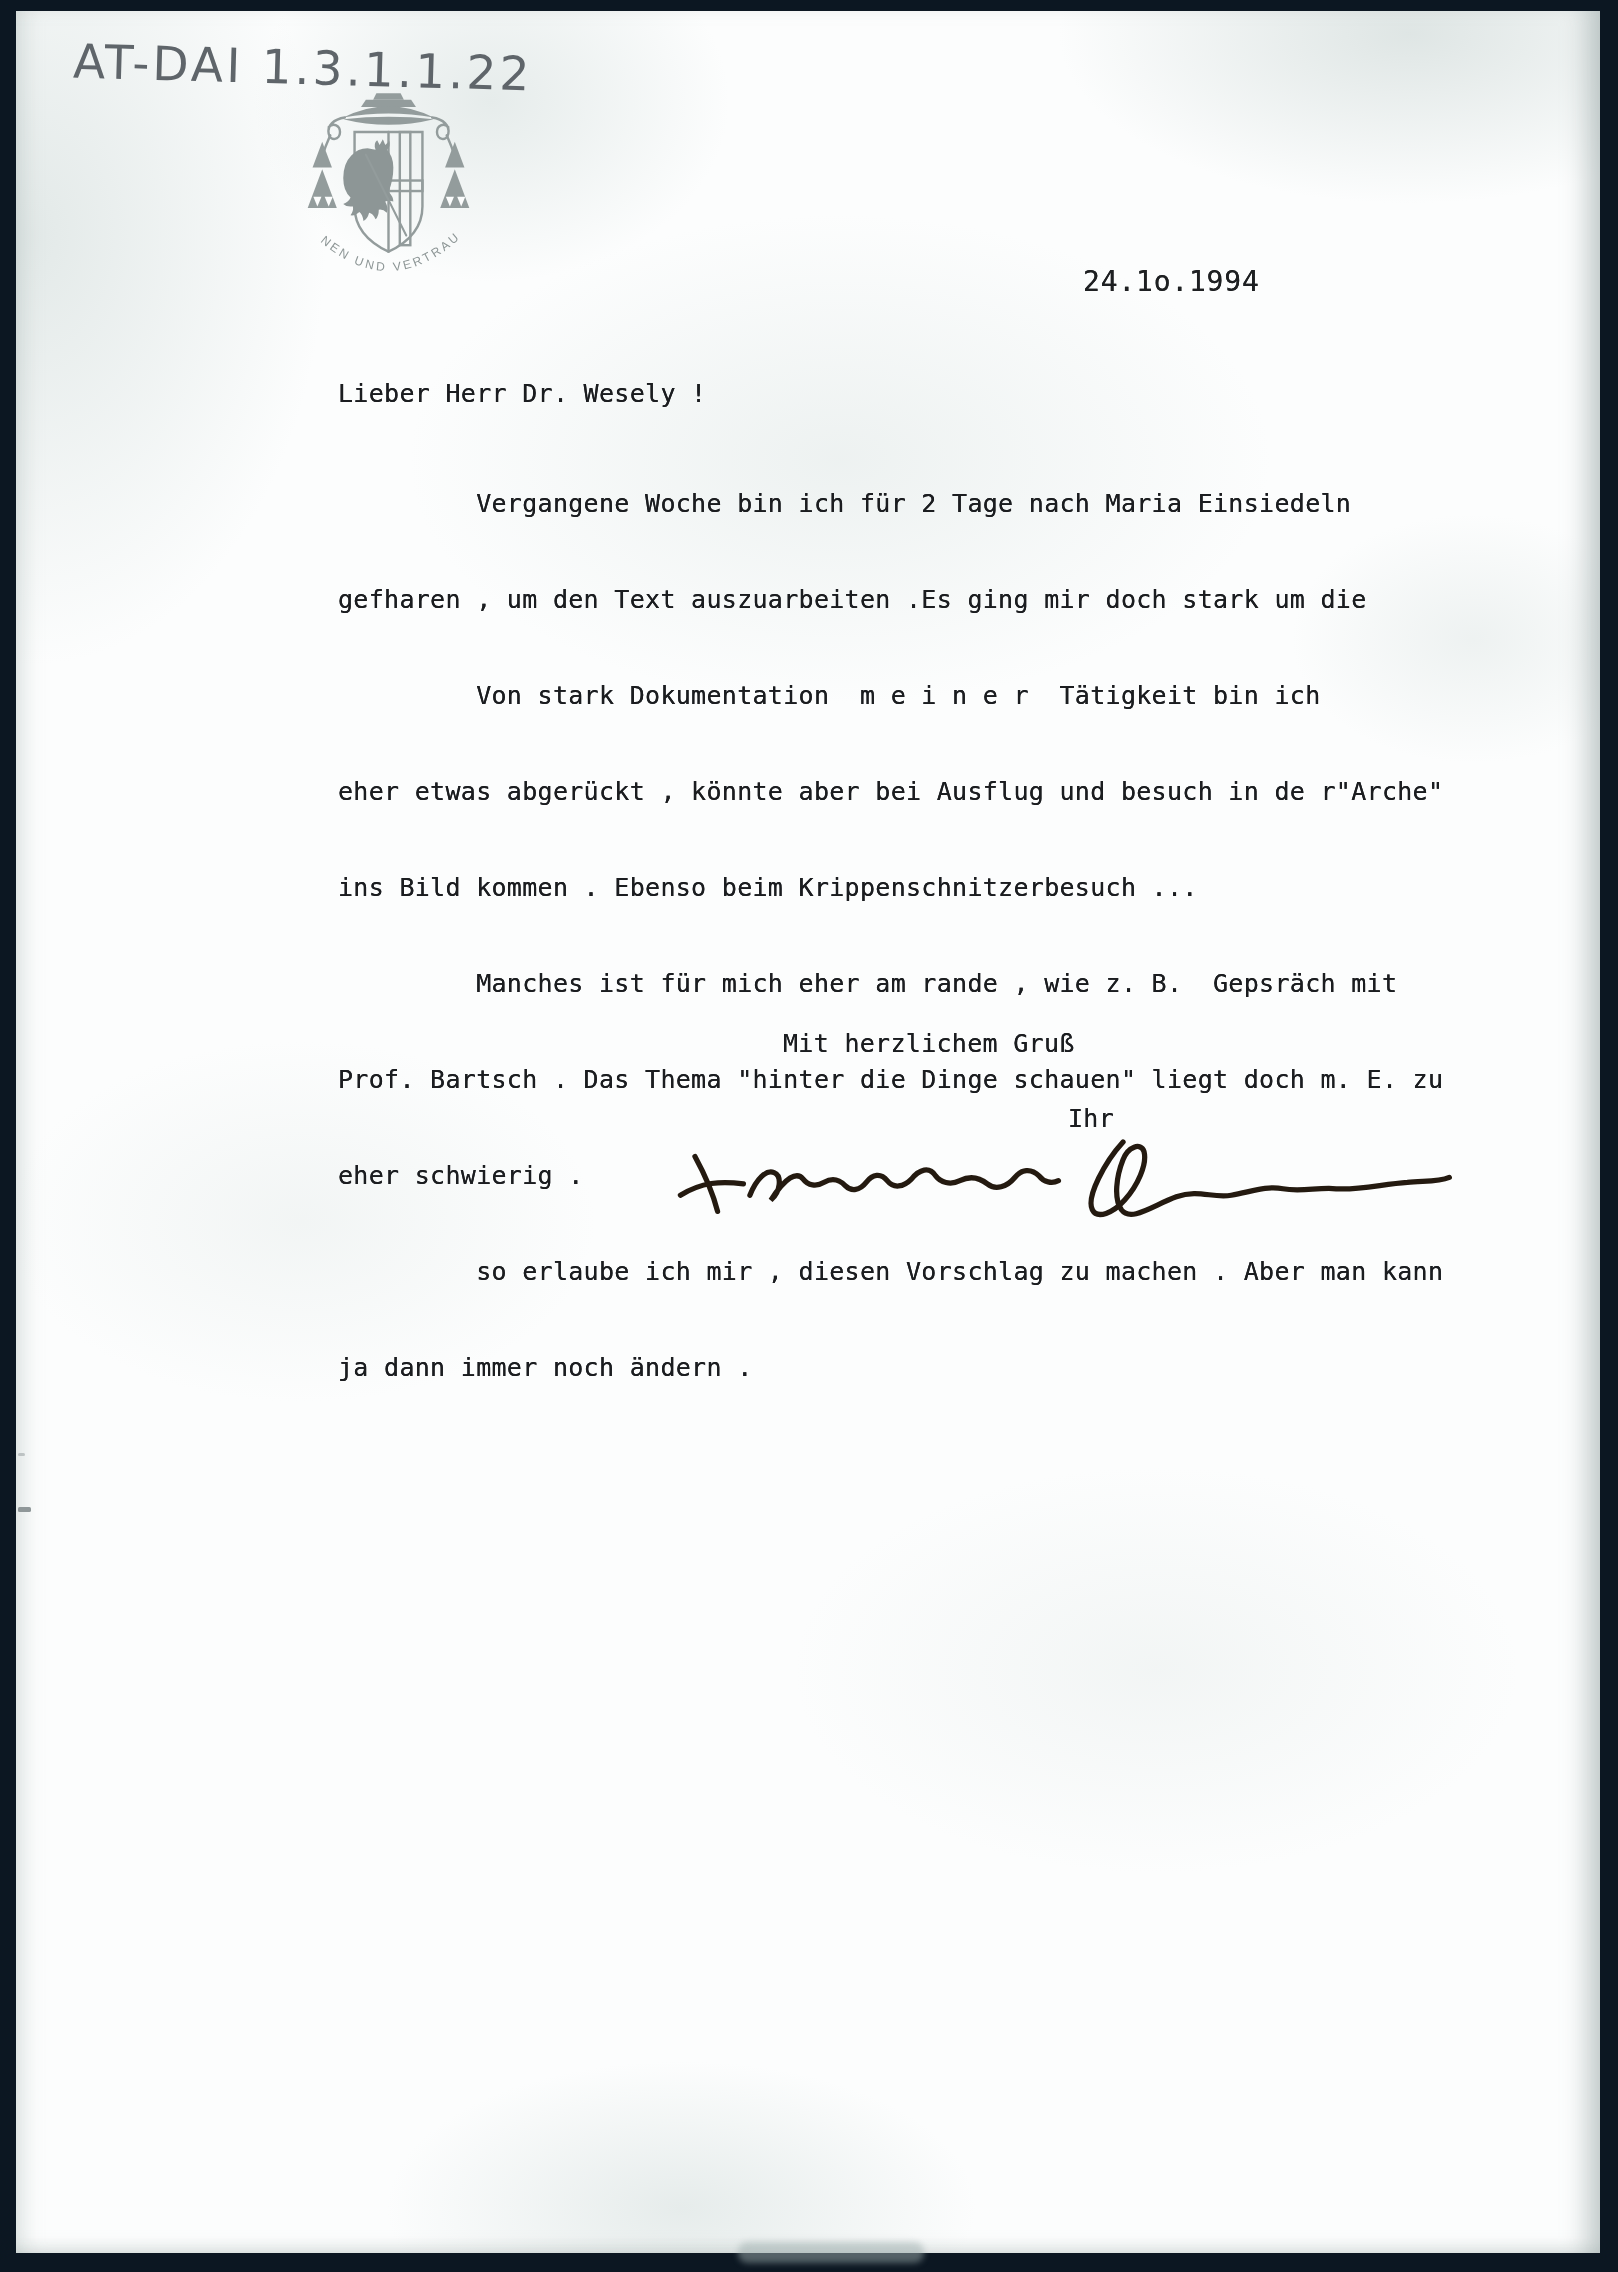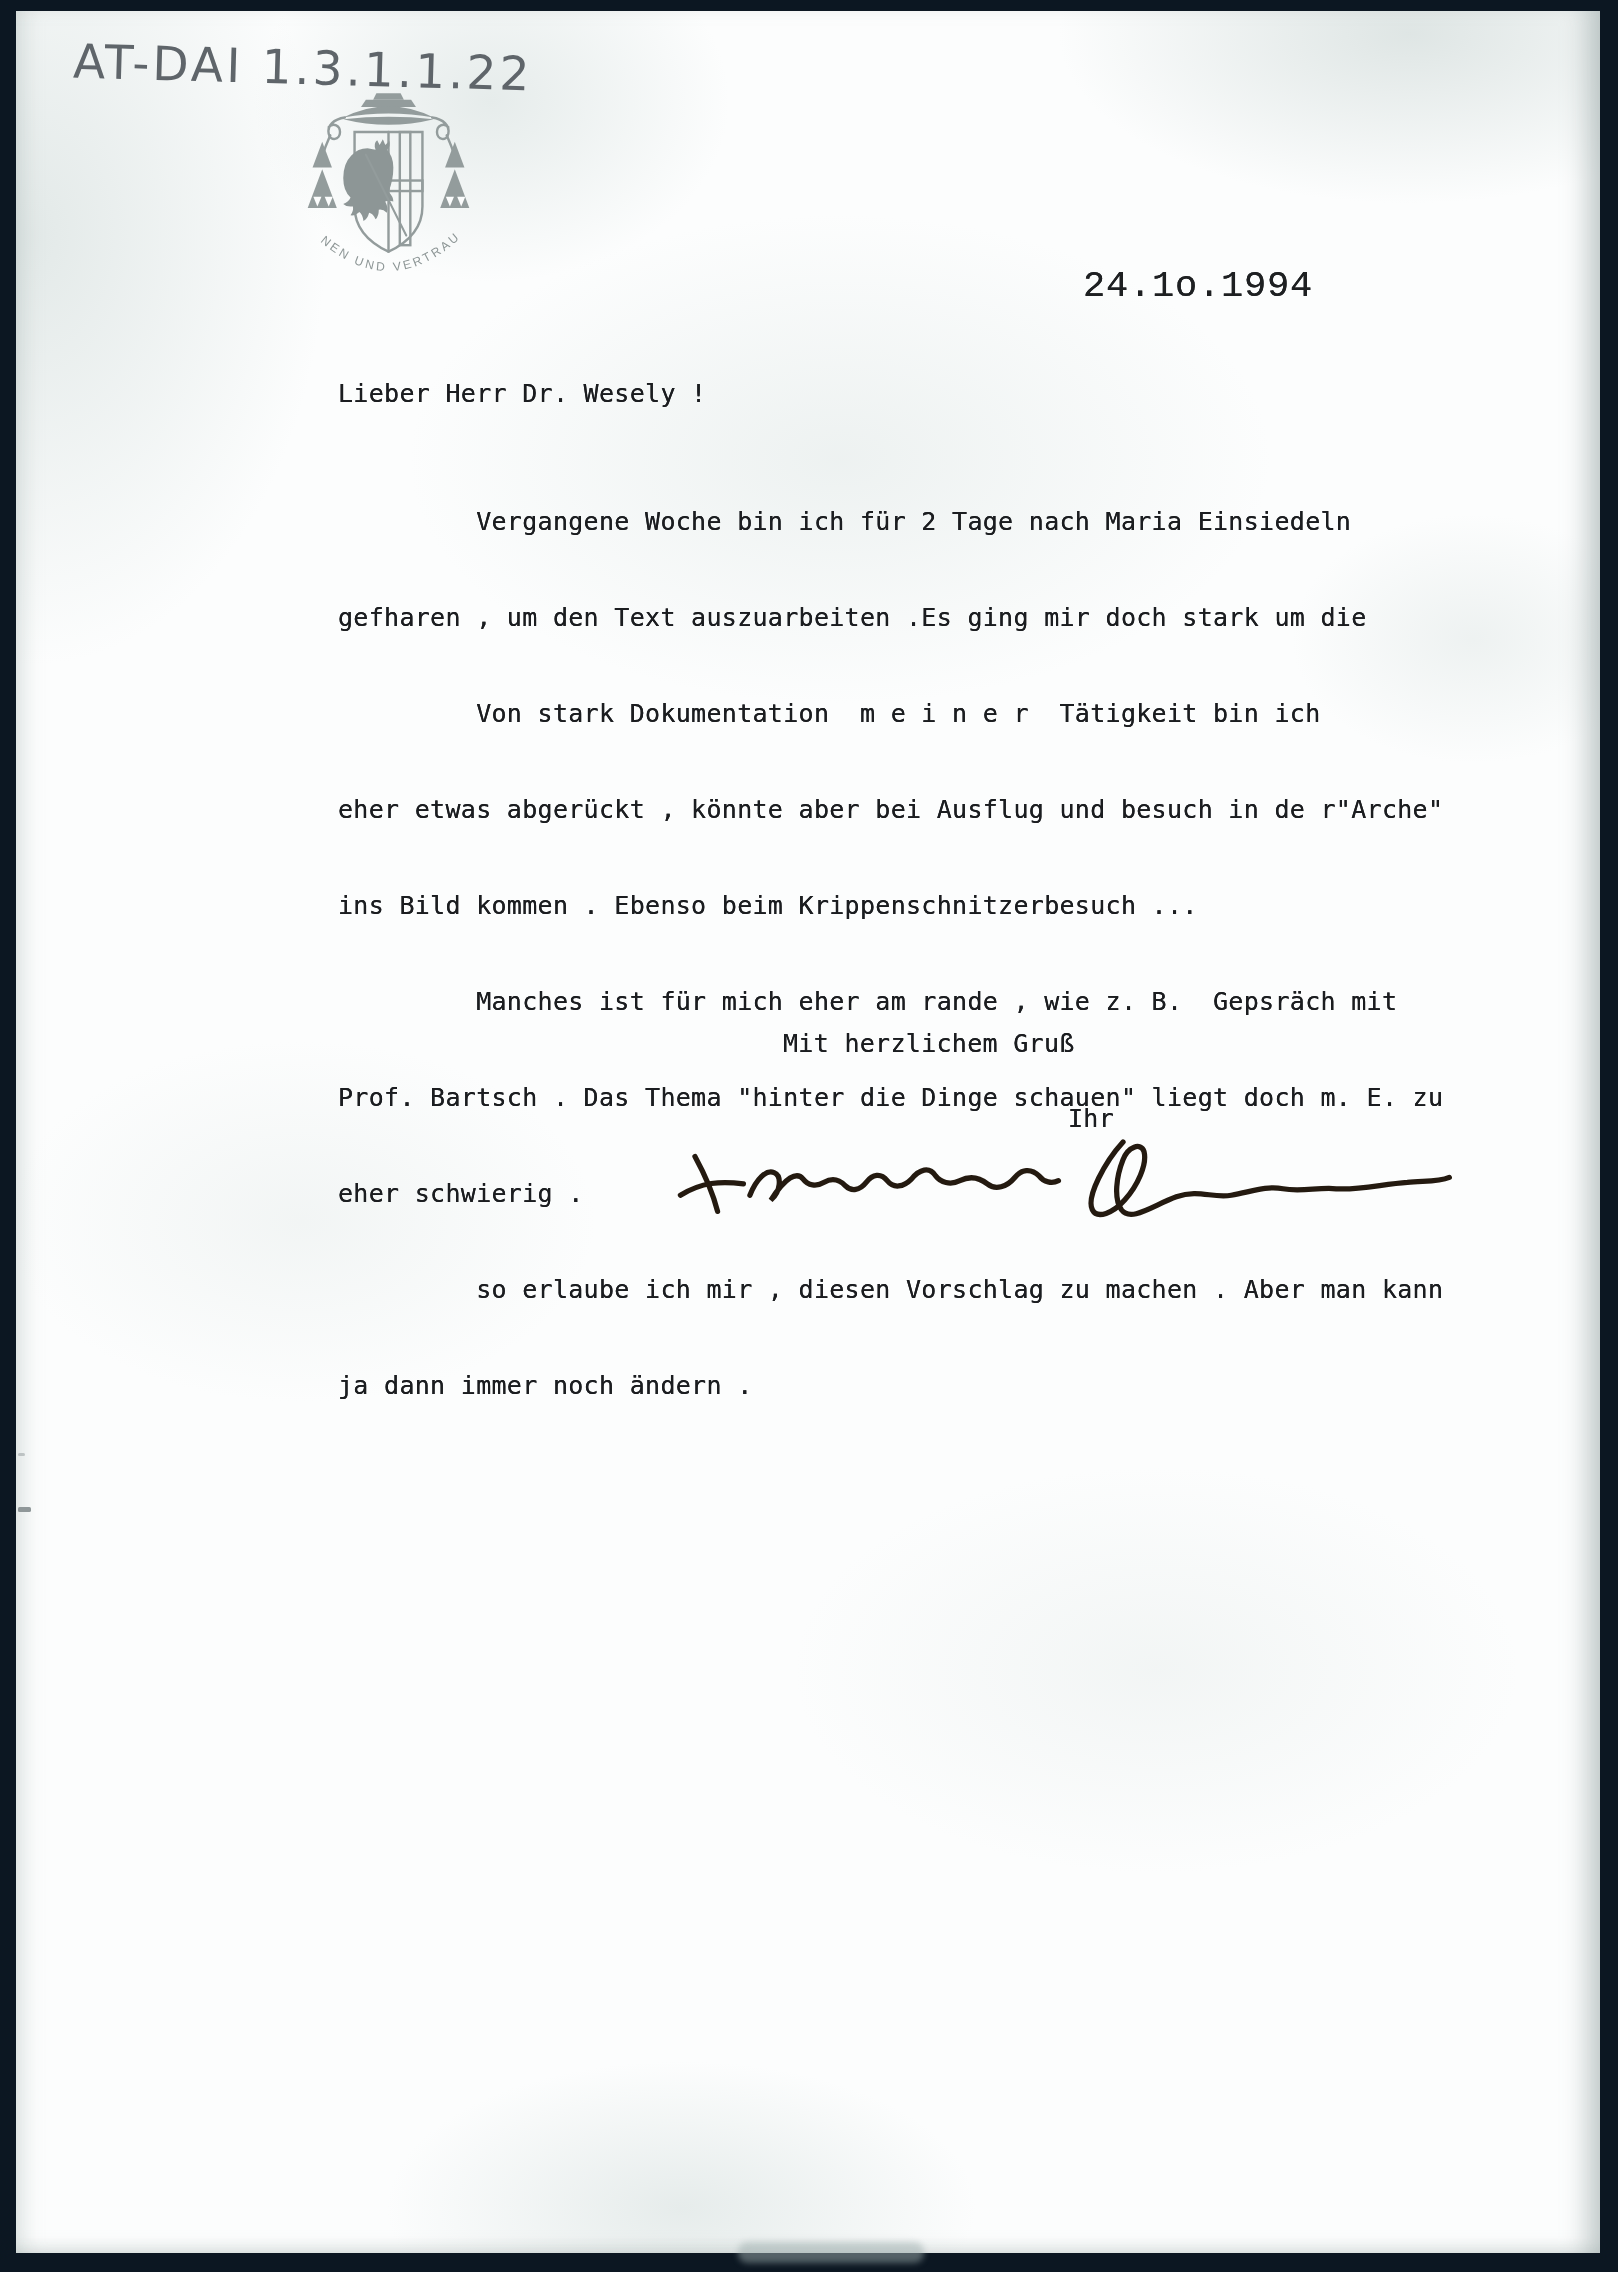--- a/index.html
+++ b/index.html
@@ -20,27 +20,27 @@
     box-shadow: inset -27.5px 0 24px -14.6px rgba(148,163,162,.55),
                 inset 21px 0 21px -14.6px rgba(160,175,173,.35),
                 inset 0 -14.6px 18px -11.3px rgba(160,175,173,.38);}
   .abs{position:absolute;}
   
   #archive-ref{left:57px;top:29px;font-family:"DejaVu Sans", sans-serif;font-size:47px;
     color:#5f656a;letter-spacing:3.2px;transform:rotate(1.6deg);white-space:pre;}
   
   #letterhead{left:128px;top:261px;font-family:"Liberation Serif","DejaVu Serif",serif;
     font-size:35px;color:#83888a;letter-spacing:1.2px;white-space:pre;}
-  #date{left:1067px;top:254px;font-size:37px;color:#1e2022;letter-spacing:0.8px;white-space:pre;
-    text-shadow:0 0 0.5px currentColor;font-family:Liberation Mono, monospace;}
+  #date{left:1067px;top:254px;font-size:28px;color:#1e2022;letter-spacing:0.8px;white-space:pre;
+    text-shadow:0 0 0.5px currentColor;}
   
   .tw{font-size:25px;color:#1b1d20;text-shadow:0 0 0.5px currentColor;white-space:pre;
       letter-spacing:0.3px;}
   #salutation{left:322px;top:368px;}
-  #body-block{left:322px;top:431px;line-height:32px;}
+  #body-block{left:322px;top:413px;line-height:32px;}
   #closing{left:767px;top:1018px;}
   #closing-pronoun{left:1052px;top:1093px;}
   
   #crest{left:282px;top:74px;}
   #signature{left:654px;top:1118px;}
   
   .tick{background:#8f9799;border-radius:1.6px;}
   #smudge{left:722px;top:2231px;width:186px;height:21px;background:rgba(158,174,173,.5);
           border-radius:9.7px;filter:blur(3.2px);}
 </style>

